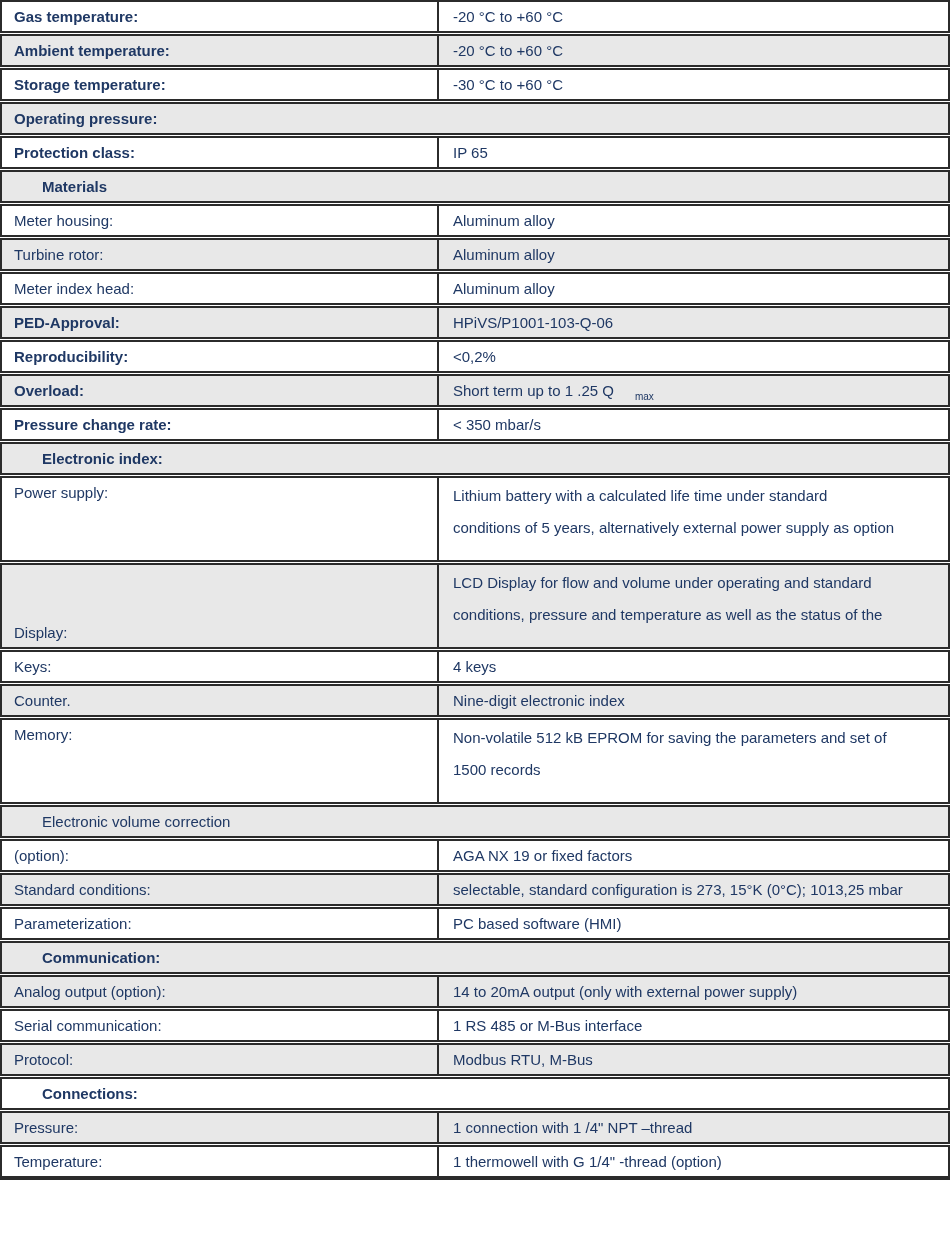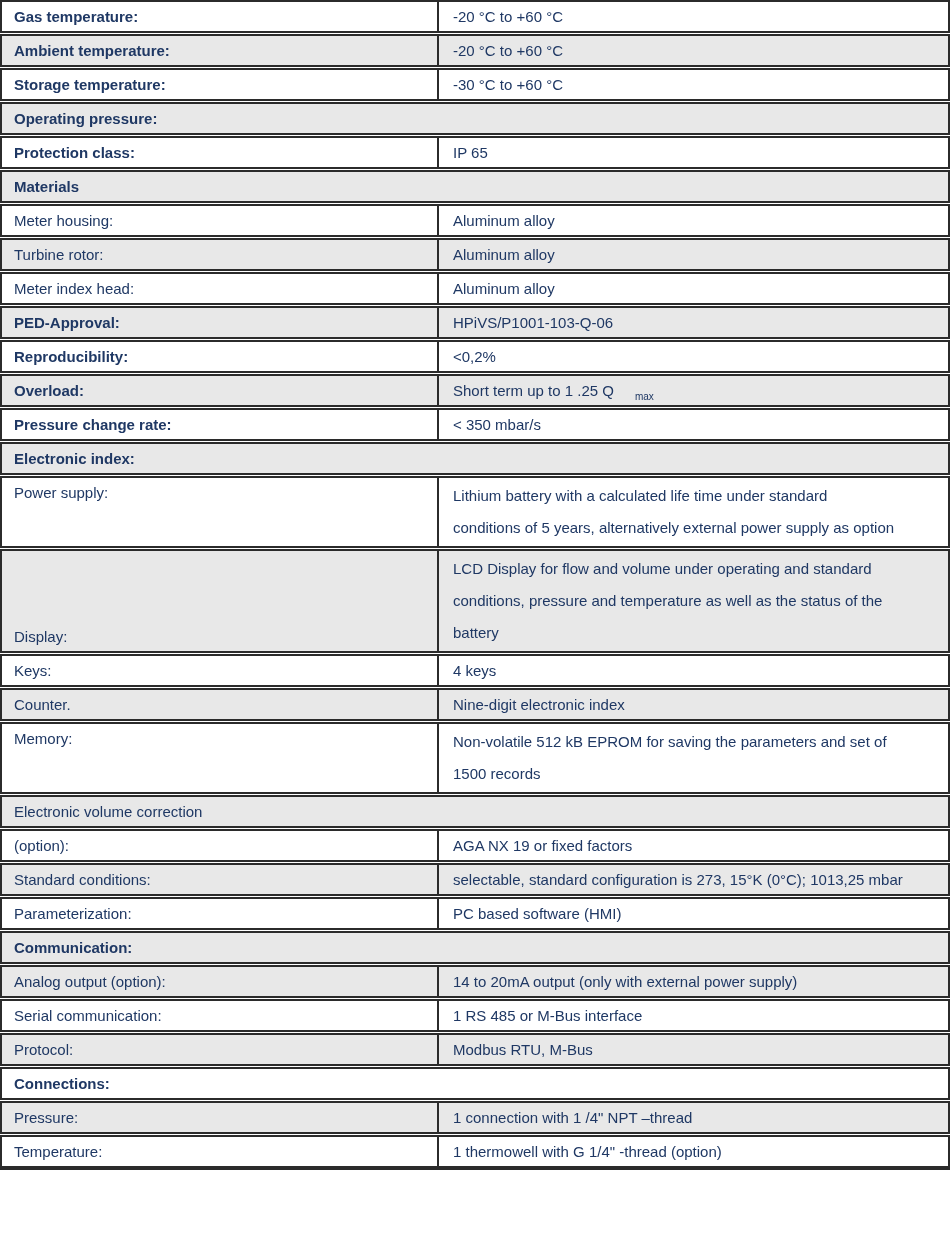--- a/index.html
+++ b/index.html
@@ -37,24 +37,25 @@
   .label-cell {
     flex: 0 0 435px;
   }
   .value-cell {
     flex: 1 1 auto;
     border-left: 2px solid var(--border);
     padding-left: 14px;
   }
   .section-cell {
     flex: 1 1 auto;
+    margin-left: 28px;
   }
   .value-cell.multiline {
     padding-top: 2px;
-    padding-bottom: 2px;
+    padding-bottom: 16px;
   }
   .value-cell.multiline .line {
     line-height: 32px;
   }
   sub.unit-sub {
     font-size: 10px;
     line-height: 0;
     margin-left: 21px;
   }
 </style>
@@ -120,21 +121,20 @@
       <div class="cell value-cell multiline">
         <div class="line">Lithium battery with a calculated life time under standard</div>
         <div class="line">conditions of 5 years, alternatively external power supply as option</div>
       </div>
     </div>
     <div class="row shaded">
       <div class="cell label-cell">Display:</div>
       <div class="cell value-cell multiline">
         <div class="line">LCD Display for flow and volume under operating and standard</div>
         <div class="line">conditions, pressure and temperature as well as the status of the</div>
-        <div class="line">battery</div>
       </div>
     </div>
     <div class="row">
       <div class="cell label-cell">Keys:</div>
       <div class="cell value-cell"><span>4 keys</span></div>
     </div>
     <div class="row shaded">
       <div class="cell label-cell">Counter.</div>
       <div class="cell value-cell"><span>Nine-digit electronic index</span></div>
     </div>

